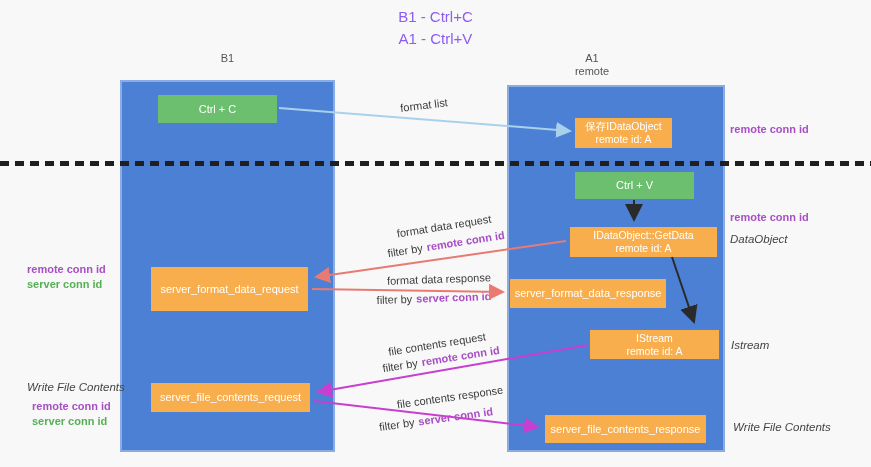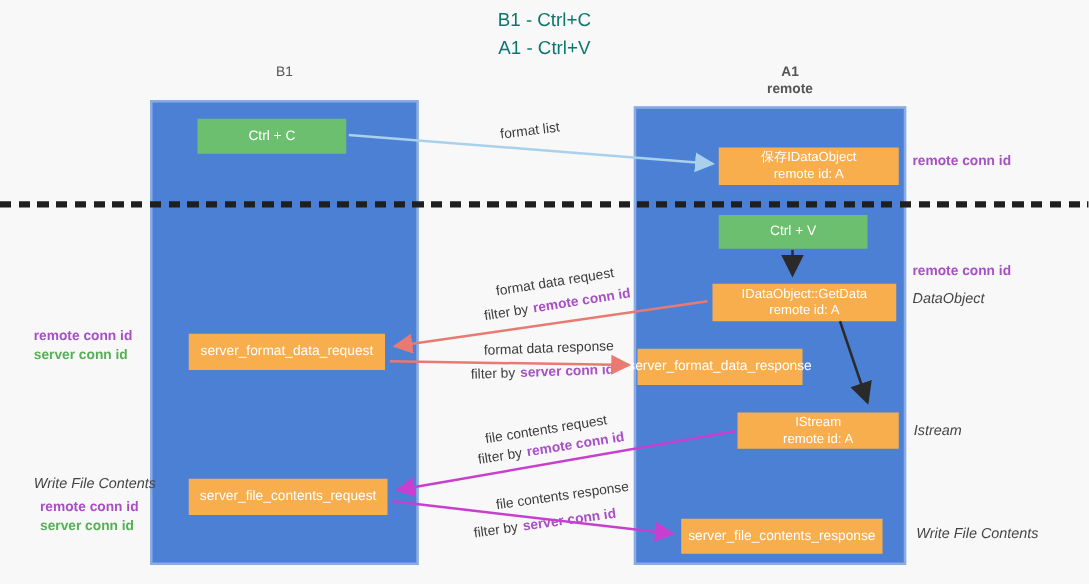--- a/index.html
+++ b/index.html
@@ -10,21 +10,21 @@
   #canvas {
     position:relative;
     width:871px; height:467px;
     background:#f8f8f8;
     overflow:hidden;
   }
   .abs { position:absolute; }
   .title {
     left:0; right:0; top:6px;
     text-align:center;
-    font-size:15px; line-height:22px; color:#0f766e;
+    font-size:15px; line-height:22px; color:#8b5cf6;
   }
   .lane-header {
     text-align:center;
     font-size:11px; line-height:13px; color:#555;
   }
   .lane {
     background:#4c80d5;
     border:2px solid rgba(255,255,255,0.35);
     box-sizing:border-box;
   }
@@ -62,53 +62,53 @@
 <div id="canvas">
 
   <div class="abs title">
     <div>B1 - Ctrl+C</div>
     <div>A1 - Ctrl+V</div>
   </div>
 
   <div class="abs lane-header" style="left:120px; top:52px; width:215px;">
     <div>B1</div>
   </div>
-  <div class="abs lane-header" style="left:523px; top:52px; width:218px;font-weight:bold;">
+  <div class="abs lane-header" style="left:483px; top:52px; width:218px;">
     <div>A1</div>
     <div>remote</div>
   </div>
 
   <div class="abs lane lane-left"></div>
   <div class="abs lane lane-right"></div>
 
   <div class="abs dashed-divider"></div>
 
   <div class="abs box green" style="left:158px; top:95px; width:119px; height:28px;">
     <div>Ctrl + C</div>
   </div>
 
-  <div class="abs box orange" style="left:575px; top:118px; width:144px; height:30px;">
+  <div class="abs box orange" style="left:575px; top:118px; width:97px; height:30px;">
     <div class="l2">保存IDataObject</div>
     <div class="l2">remote id: A</div>
   </div>
 
   <div class="abs box green" style="left:575px; top:172px; width:119px; height:27px;">
     <div>Ctrl + V</div>
   </div>
 
   <div class="abs box orange" style="left:570px; top:227px; width:147px; height:30px;">
     <div class="l2">IDataObject::GetData</div>
     <div class="l2">remote id: A</div>
   </div>
 
-  <div class="abs box orange" style="left:151px; top:267px; width:157px; height:29px;">
+  <div class="abs box orange" style="left:151px; top:267px; width:157px; height:44px;">
     <div>server_format_data_request</div>
   </div>
 
-  <div class="abs box orange" style="left:510px; top:279px; width:132px; height:29px;">
+  <div class="abs box orange" style="left:510px; top:279px; width:156px; height:29px;">
     <div>server_format_data_response</div>
   </div>
 
   <div class="abs box orange" style="left:590px; top:330px; width:129px; height:29px;">
     <div class="l2">IStream</div>
     <div class="l2">remote id: A</div>
   </div>
 
   <div class="abs box orange" style="left:151px; top:383px; width:159px; height:29px;">
     <div>server_file_contents_request</div>

